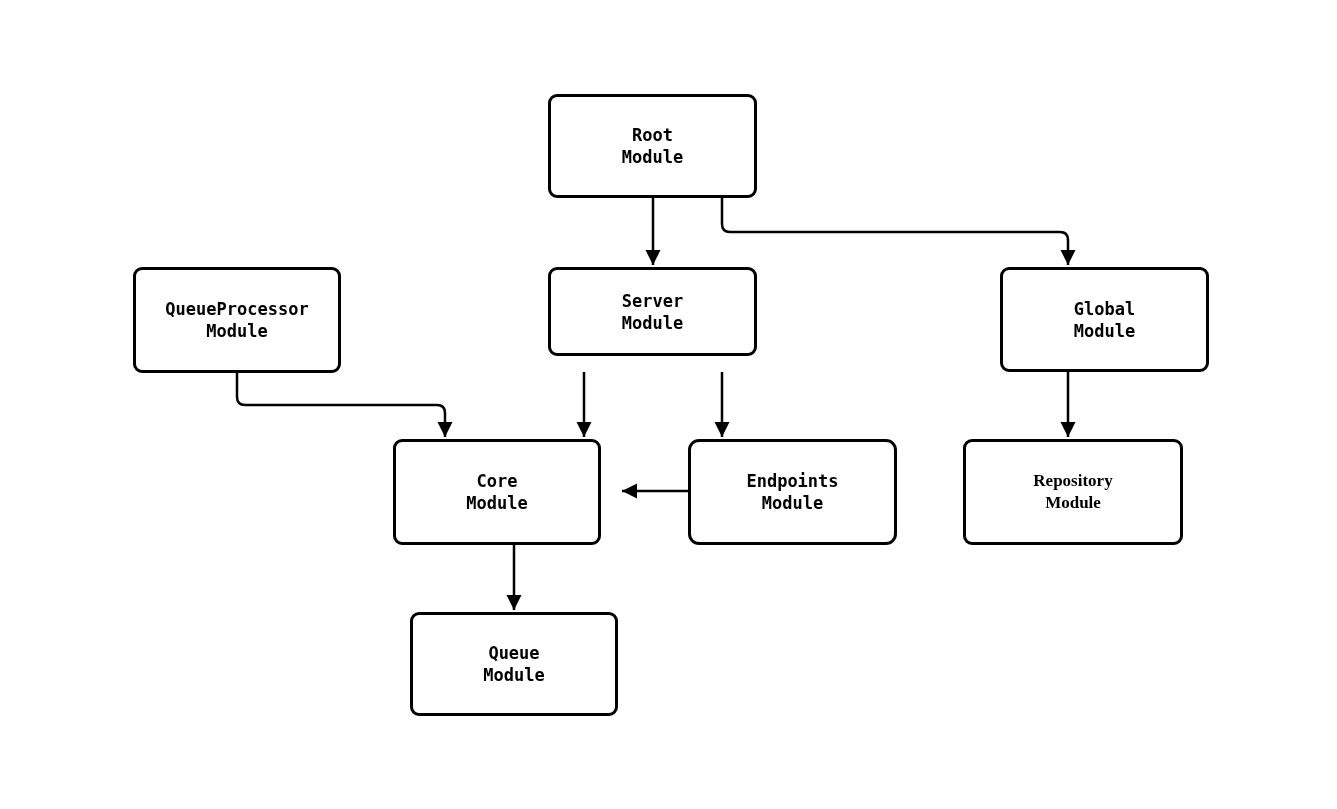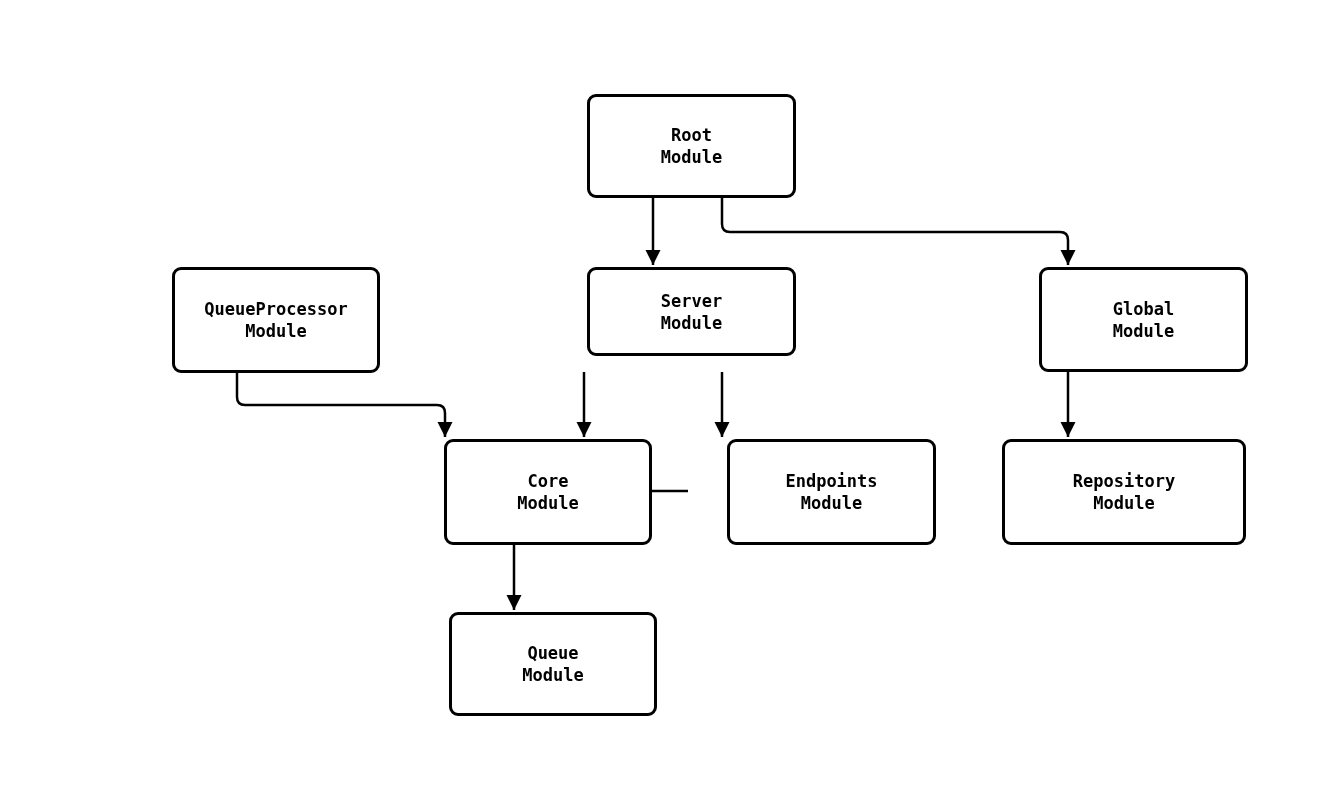--- a/index.html
+++ b/index.html
@@ -30,21 +30,20 @@
   .node {
     position: absolute;
     box-sizing: border-box;
     background: #ffffff;
     border: 3px solid #000000;
     border-radius: 9px;
     display: flex;
     align-items: center;
     justify-content: center;
     text-align: center;
-    margin-left: 39px;
   }
   .node-label {
     white-space: pre-line;
     font-size: 17px;
     line-height: 22px;
     font-weight: bold;
     color: #000000;
   }
 </style>
 </head>
@@ -89,31 +88,31 @@
   <div class="node" style="left:548px; top:267px; width:209px; height:89px;">
     <span class="node-label">Server
 Module</span>
   </div>
 
   <div class="node" style="left:1000px; top:267px; width:209px; height:105px;">
     <span class="node-label">Global
 Module</span>
   </div>
 
-  <div class="node" style="left:405px; top:439px; width:208px; height:106px;">
+  <div class="node" style="left:393px; top:439px; width:208px; height:106px;">
     <span class="node-label">Core
 Module</span>
   </div>
 
-  <div class="node" style="left:688px; top:439px; width:209px; height:106px;">
+  <div class="node" style="left:688px; top:439px; width:209px; height:106px;border-radius:11px;">
     <span class="node-label">Endpoints
 Module</span>
   </div>
 
-  <div class="node" style="left:963px; top:439px; width:244px; height:106px;">
+  <div class="node" style="left:963px; top:439px; width:220px; height:106px;font-family:Liberation Serif, serif;">
     <span class="node-label">Repository
 Module</span>
   </div>
 
   <div class="node" style="left:410px; top:612px; width:208px; height:104px;">
     <span class="node-label">Queue
 Module</span>
   </div>
 
 </div>

